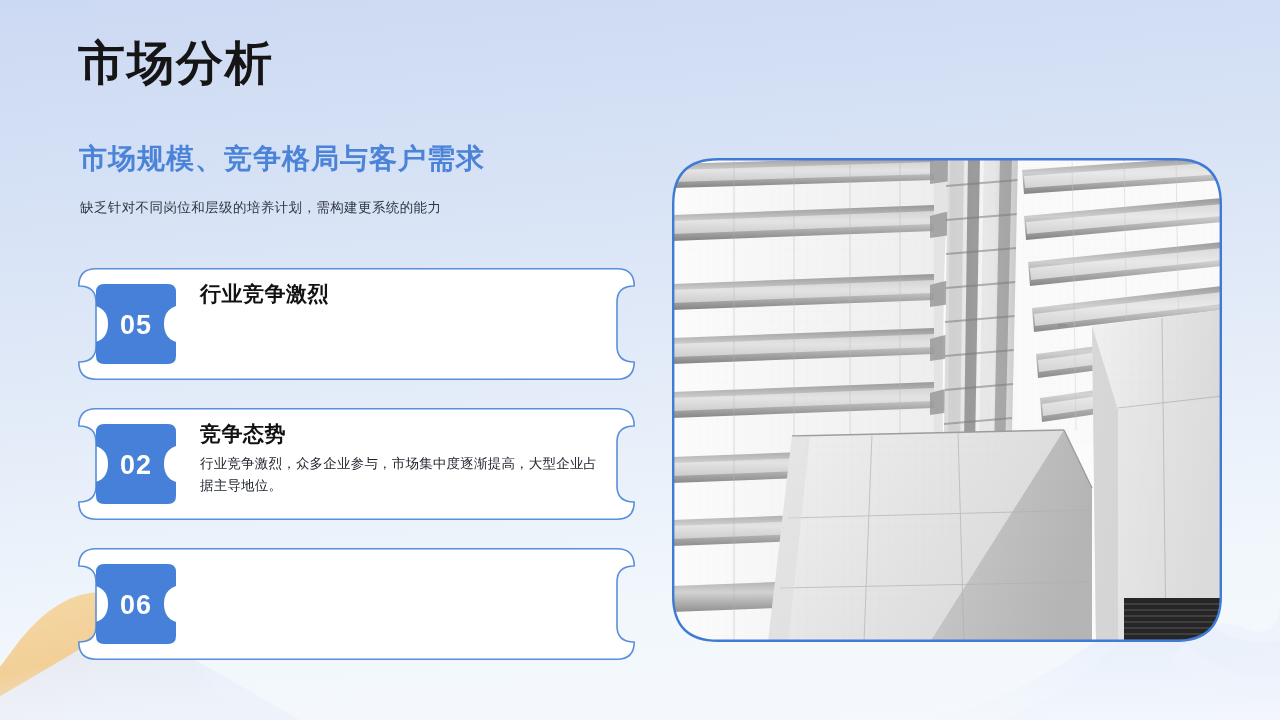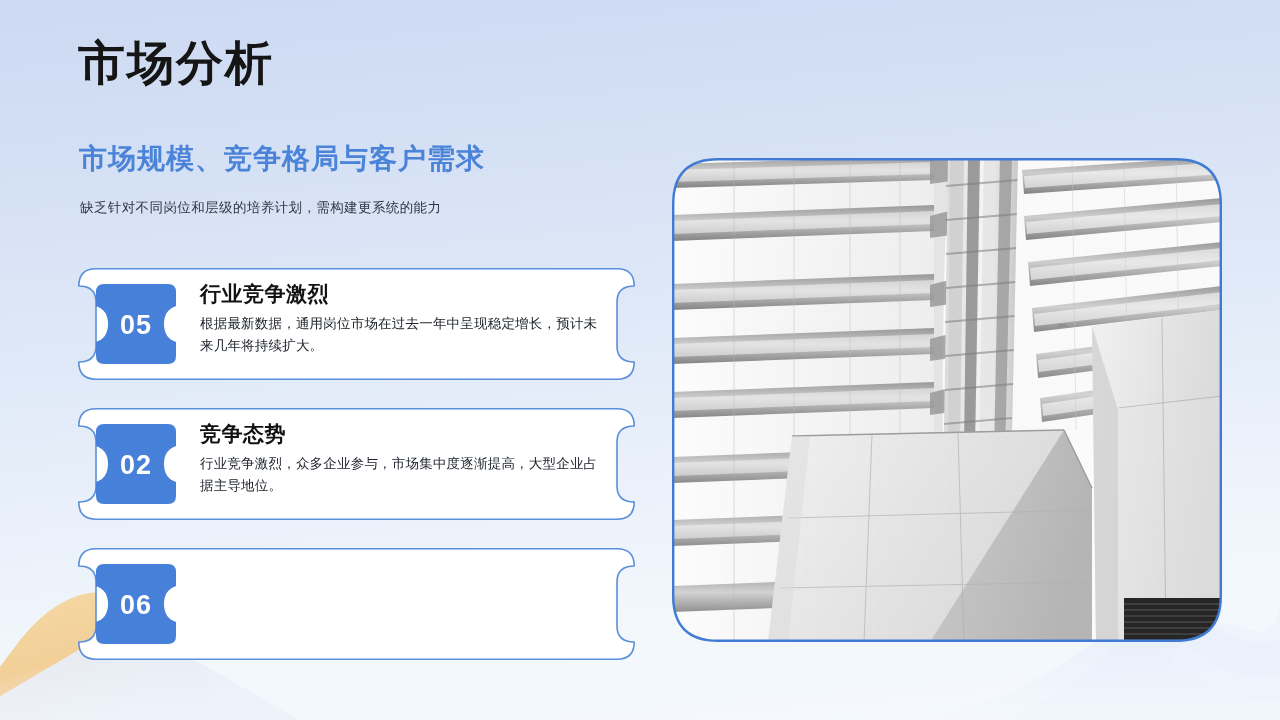--- a/index.html
+++ b/index.html
@@ -234,21 +234,20 @@
       </svg>
     </div>
     <div class="badge">
       <svg viewBox="0 0 84 84" xmlns="http://www.w3.org/2000/svg">
         <path d="M 10 2 L 74 2 Q 82 2 82 10 L 82 24 Q 70 28 70 42 Q 70 56 82 60 L 82 74 Q 82 82 74 82 L 10 82 Q 2 82 2 74 L 2 60 Q 14 56 14 42 Q 14 28 2 24 L 2 10 Q 2 2 10 2 Z" fill="#4680d9"></path>
       </svg>
       <div class="badge-num">05</div>
     </div>
     <div class="card-body">
       <p class="card-heading">行业竞争激烈</p>
-      <p class="card-text">根据最新数据，通用岗位市场在过去一年中呈现稳定增长，预计未来几年将持续扩大。</p>
     </div>
   </div>
 
   <div class="card card-2">
     <div class="card-frame">
       <svg viewBox="0 0 557 112" preserveAspectRatio="none" xmlns="http://www.w3.org/2000/svg">
         <path d="M 0.8 18
                  Q 0.8 0.8 18 0.8
                  L 539 0.8
                  Q 556.2 0.8 556.2 18

